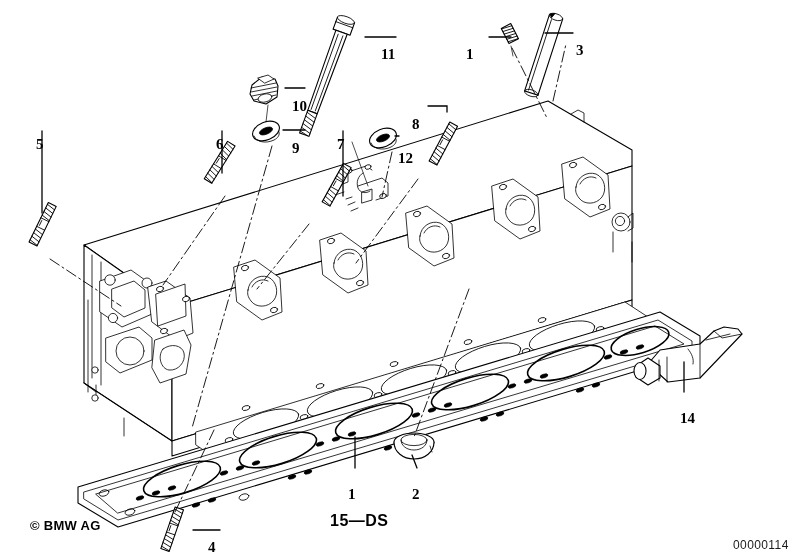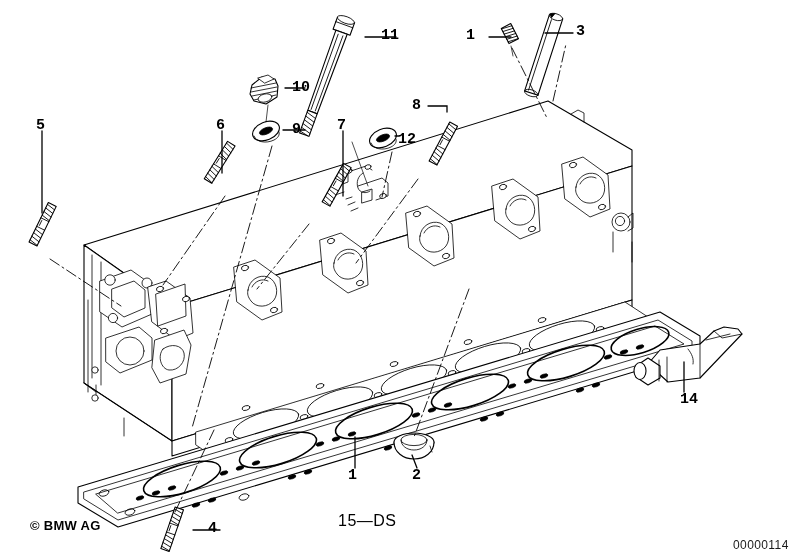--- a/index.html
+++ b/index.html
@@ -19,46 +19,47 @@
   }
   #diagram-svg {
     position: absolute;
     left: 0;
     top: 0;
     width: 799px;
     height: 559px;
   }
   .callout-label {
     position: absolute;
-    font-family: Liberation Mono, monospace;
+    font-family: Liberation Serif, serif;
     font-weight: bold;
     font-size: 15px;
     color: #000000;
     line-height: 1;
     white-space: nowrap;
     user-select: none;
+    margin-top: 19px;
   }
   .footer-text {
     position: absolute;
     font-family: "Liberation Sans", sans-serif;
     color: #000000;
     white-space: nowrap;
   }
   #copyright-text {
     left: 30px;
     top: 518px;
     font-size: 13px;
     font-weight: bold;
     letter-spacing: 0.3px;
   }
   #diagram-code-text {
-    left: 338px;
+    left: 330px;
     top: 512px;
     font-size: 16px;
-    font-weight: normal;
+    font-weight: bold;
     letter-spacing: 0.5px;
   }
   #drawing-number-text {
     left: 733px;
     top: 538px;
     font-size: 12px;
     letter-spacing: 0.4px;
     color: #1a1a1a;
   }
 </style>

